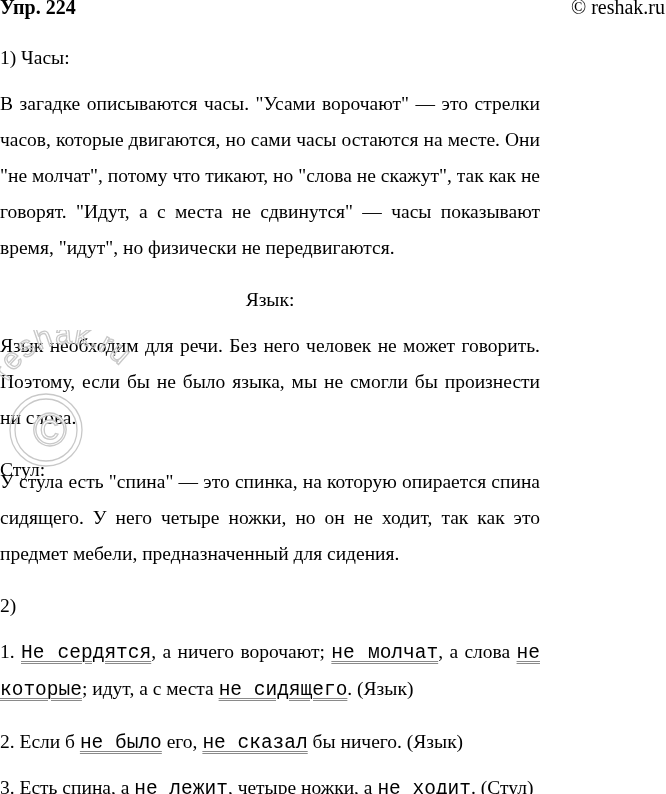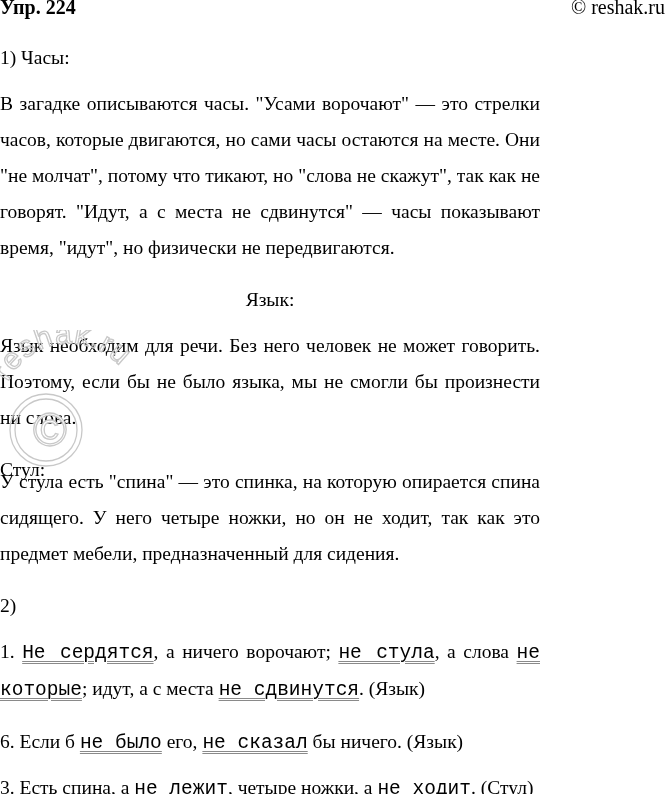--- a/index.html
+++ b/index.html
@@ -37,25 +37,25 @@
 
 <div class="block just" style="top:328px;">Язык необходим для речи. Без него человек не может говорить. Поэтому, если бы не было языка, мы не смогли бы произнести ни слова.</div>
 
 <div class="block" style="top:420px;margin-top:32px;">Стул:</div>
 
 <div class="block just" style="top:464px;">У стула есть "спина" — это спинка, на которую опирается спина сидящего. У него четыре ножки, но он не ходит, так как это предмет мебели, предназначенный для сидения.</div>
 
 <div class="block" style="top:588px;">2)</div>
 
 <div class="block just" style="top:634px;">
-  <span>1. </span><span class="pred">Не сердятся</span><span>, а ничего ворочают; </span><span class="pred">не стула</span><span>, а слова </span><span class="pred">не которые</span><span>; идут, а с места </span><span class="pred">не сдвинутся</span><span>. (Язык)</span>
+  <span>1. </span><span class="pred">Не сердятся</span><span>, а ничего ворочают; </span><span class="pred">не молчат</span><span>, а слова </span><span class="pred">не которые</span><span>; идут, а с места </span><span class="pred">не сидящего</span><span>. (Язык)</span>
 </div>
 
 <div class="block" style="top:724px;">
-  <span>6. Если б </span><span class="pred">не было</span><span> его, </span><span class="pred">не сказал</span><span> бы ничего. (Язык)</span>
+  <span>2. Если б </span><span class="pred">не было</span><span> его, </span><span class="pred">не сказал</span><span> бы ничего. (Язык)</span>
 </div>
 
 <div class="block" style="top:770px;">
   <span>3. Есть спина, а </span><span class="pred">не лежит</span><span>, четыре ножки, а </span><span class="pred">не ходит</span><span>. (Стул)</span>
 </div>
 
 <svg class="watermark" viewBox="0 0 180 150" xmlns="http://www.w3.org/2000/svg">
   <defs>
     <path id="wm-arc" d="M 8 52 A 50 50 0 0 1 130 110"></path>
   </defs>

